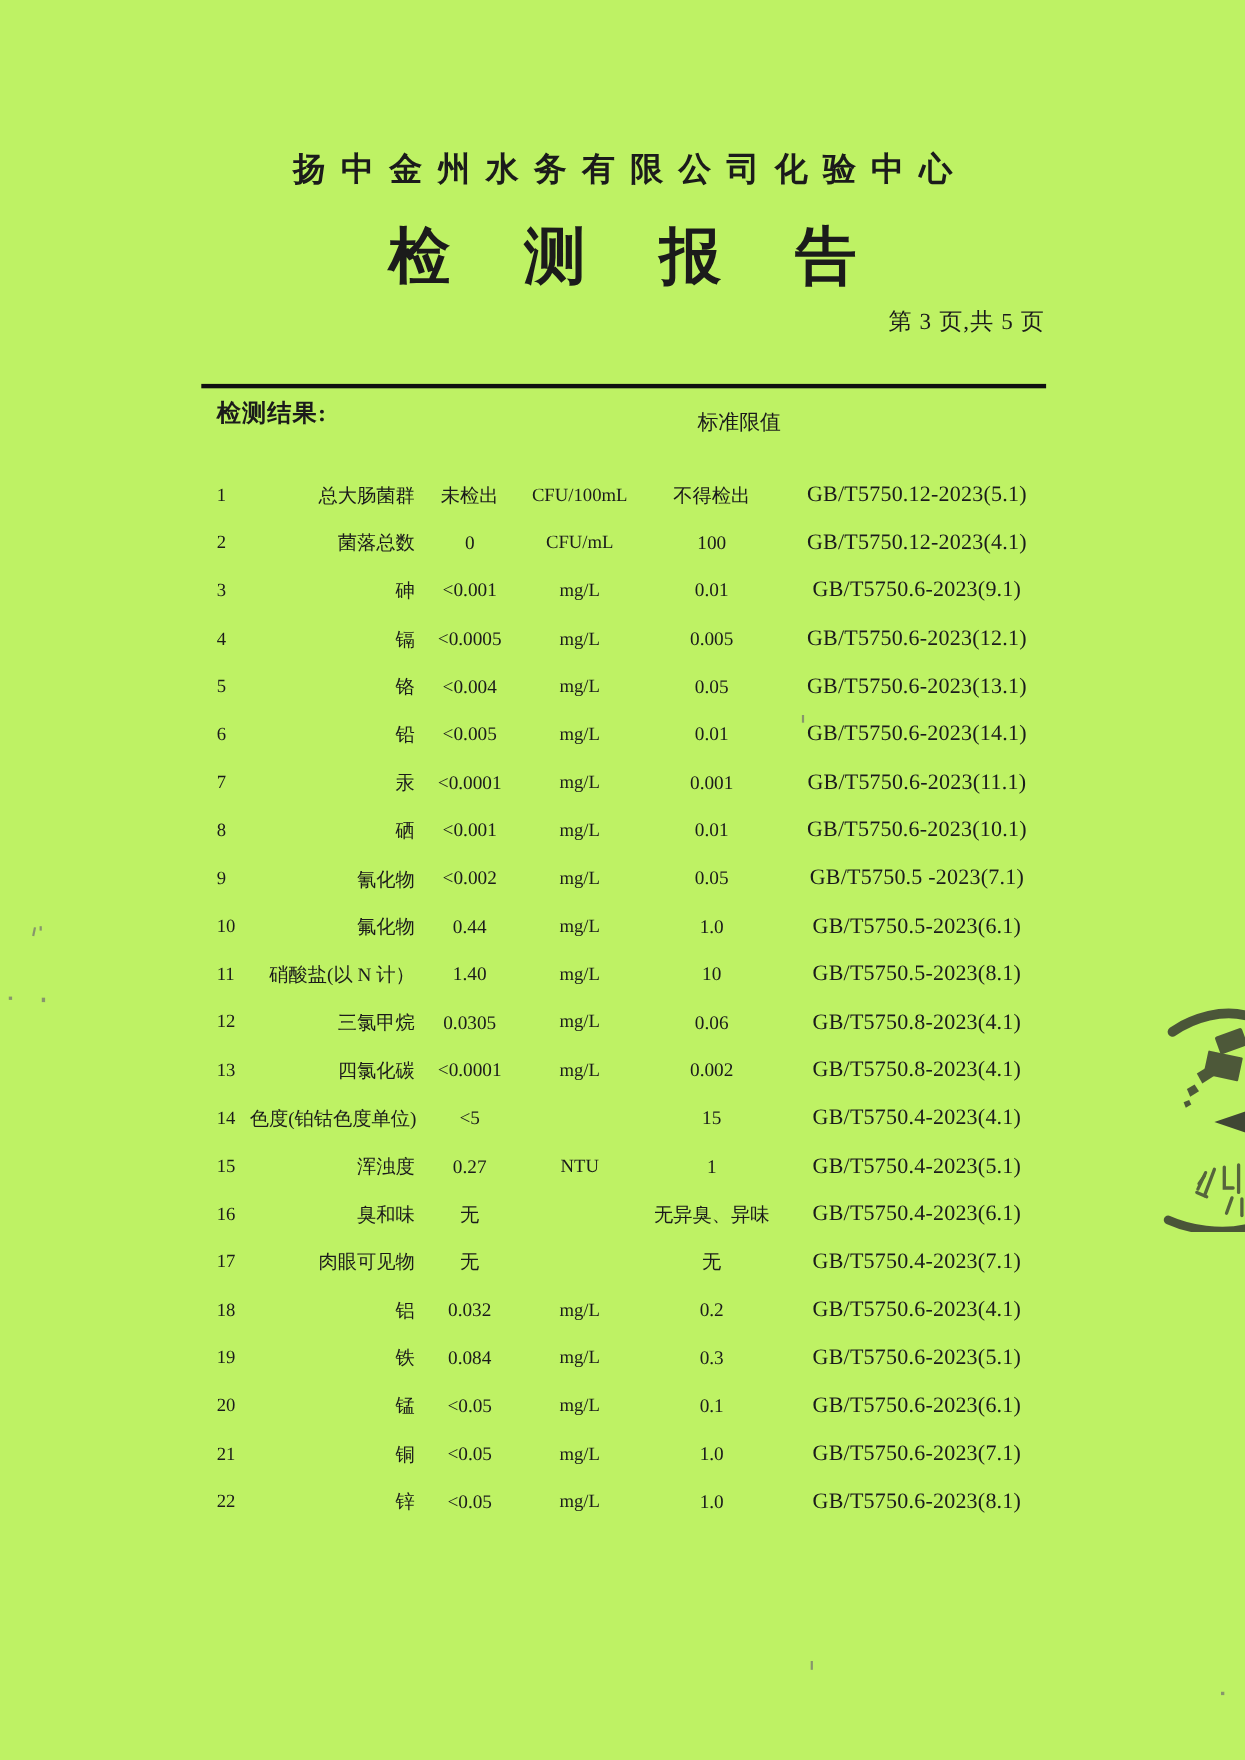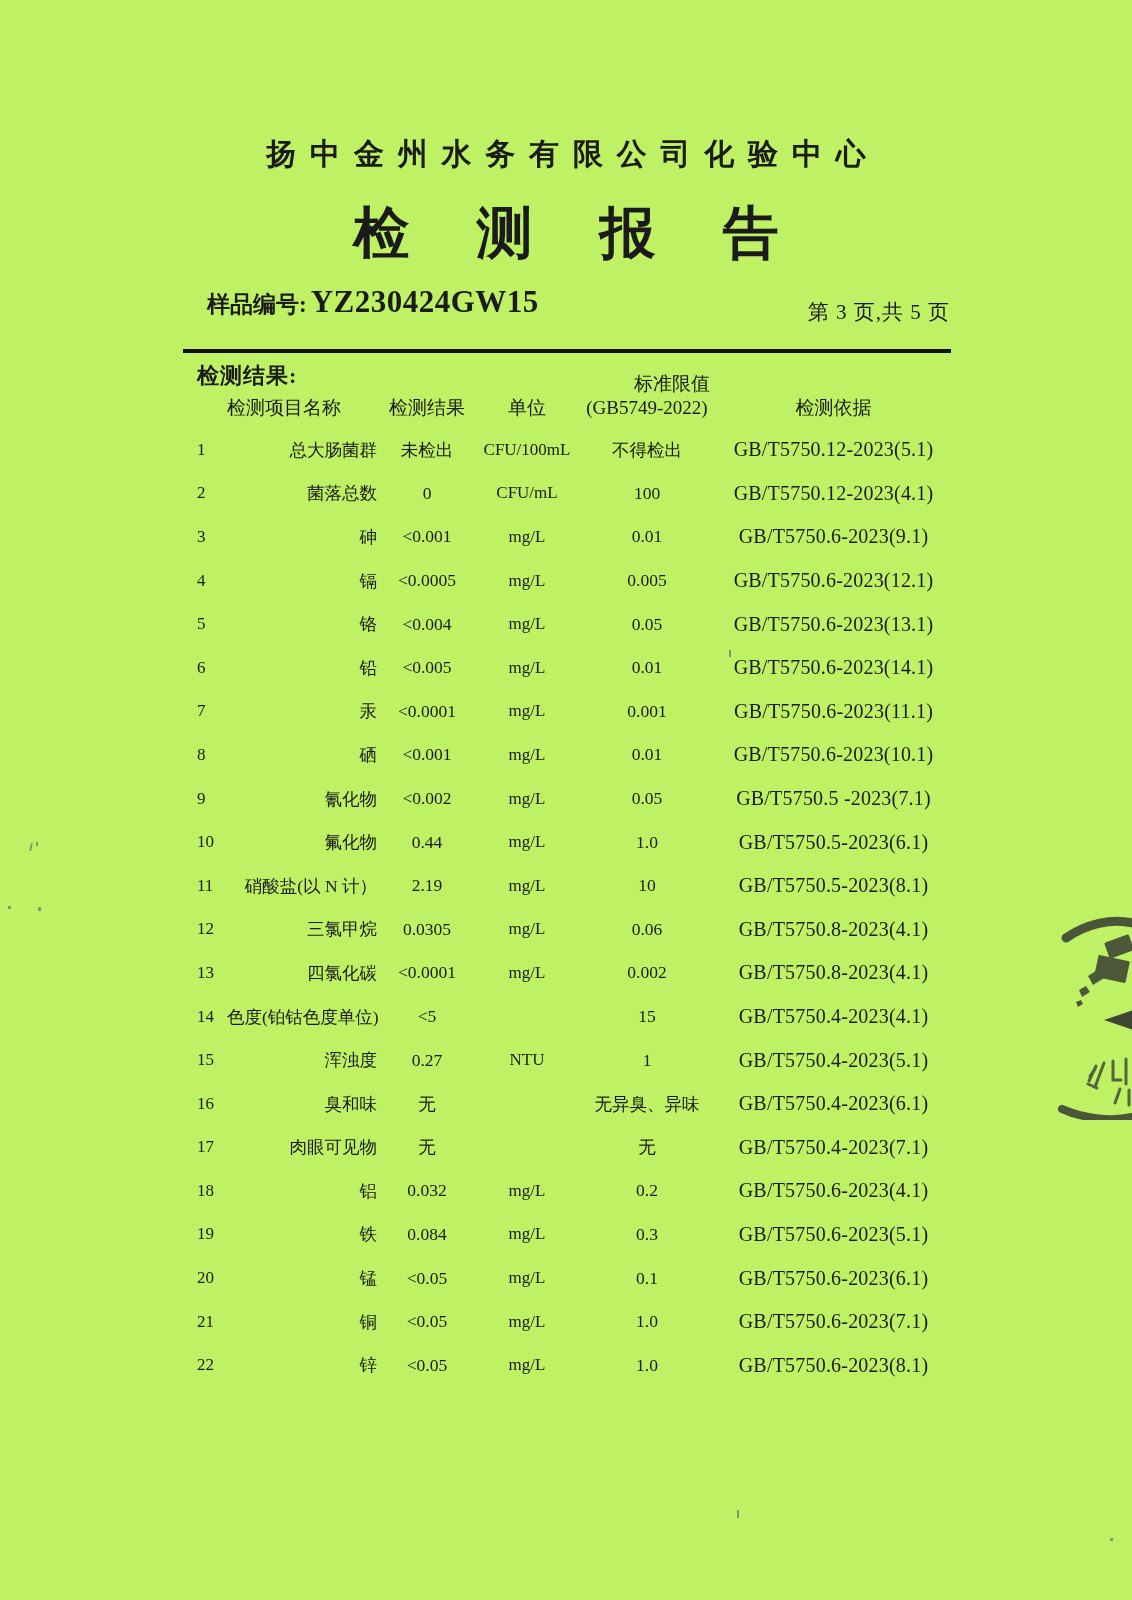--- a/index.html
+++ b/index.html
@@ -23,21 +23,21 @@
     letter-spacing:1.2em;text-indent:1.2em;
     white-space:nowrap;
   }
   .sample{
     position:absolute;top:284px;left:207px;
     white-space:nowrap;
   }
   .slabel{font-size:23px;font-weight:600;vertical-align:baseline;}
   .snum{font-size:31px;font-weight:700;letter-spacing:0.5px;vertical-align:baseline;}
   .pageinfo{
-    position:absolute;top:298px;right:182px;
+    position:absolute;top:278px;right:182px;
     font-size:21px;letter-spacing:1px;white-space:nowrap;
   }
   .toprule{
     position:absolute;top:349px;left:183px;width:768px;height:4px;
     background:#101010;
   }
   .sectionlabel{
     position:absolute;top:361px;left:197px;
     font-size:22px;font-weight:700;letter-spacing:1px;
   }
@@ -73,39 +73,27 @@
   .speck{position:absolute;background:#6f6f6f;opacity:0.7;}
 </style>
 </head>
 <body>
 
 <div class="page">
 
   <div class="company">扬中金州水务有限公司化验中心</div>
   <div class="title">检测报告</div>
 
-  <div class="sample">
-    <span class="slabel">样品编号:</span>
-    <span class="snum">YZ230424GW15</span>
-  </div>
   <div class="pageinfo">第 3 页,共 5 页</div>
 
   <div class="toprule"></div>
 
   <div class="sectionlabel">检测结果:</div>
   <div class="limittop">标准限值</div>
 
-  <div class="thead grid">
-    <div class="c no"></div>
-    <div class="c name">检测项目名称</div>
-    <div class="c result">检测结果</div>
-    <div class="c unit">单位</div>
-    <div class="c limit">(GB5749-2022)</div>
-    <div class="c basis">检测依据</div>
-  </div>
 
   <div class="tbody">
 
   <div class="trow grid">
       <div class="c no">1</div>
       <div class="c name">总大肠菌群</div>
       <div class="c result">未检出</div>
       <div class="c unit">CFU/100mL</div>
       <div class="c limit">不得检出</div>
       <div class="c basis">GB/T5750.12-2023(5.1)</div>
@@ -178,21 +166,21 @@
       <div class="c no">10</div>
       <div class="c name">氟化物</div>
       <div class="c result">0.44</div>
       <div class="c unit">mg/L</div>
       <div class="c limit">1.0</div>
       <div class="c basis">GB/T5750.5-2023(6.1)</div>
     </div>
       <div class="trow grid">
       <div class="c no">11</div>
       <div class="c name">硝酸盐(以 N 计）</div>
-      <div class="c result">2.19</div>
+      <div class="c result">1.40</div>
       <div class="c unit">mg/L</div>
       <div class="c limit">10</div>
       <div class="c basis">GB/T5750.5-2023(8.1)</div>
     </div>
       <div class="trow grid">
       <div class="c no">12</div>
       <div class="c name">三氯甲烷</div>
       <div class="c result">0.0305</div>
       <div class="c unit">mg/L</div>
       <div class="c limit">0.06</div>

